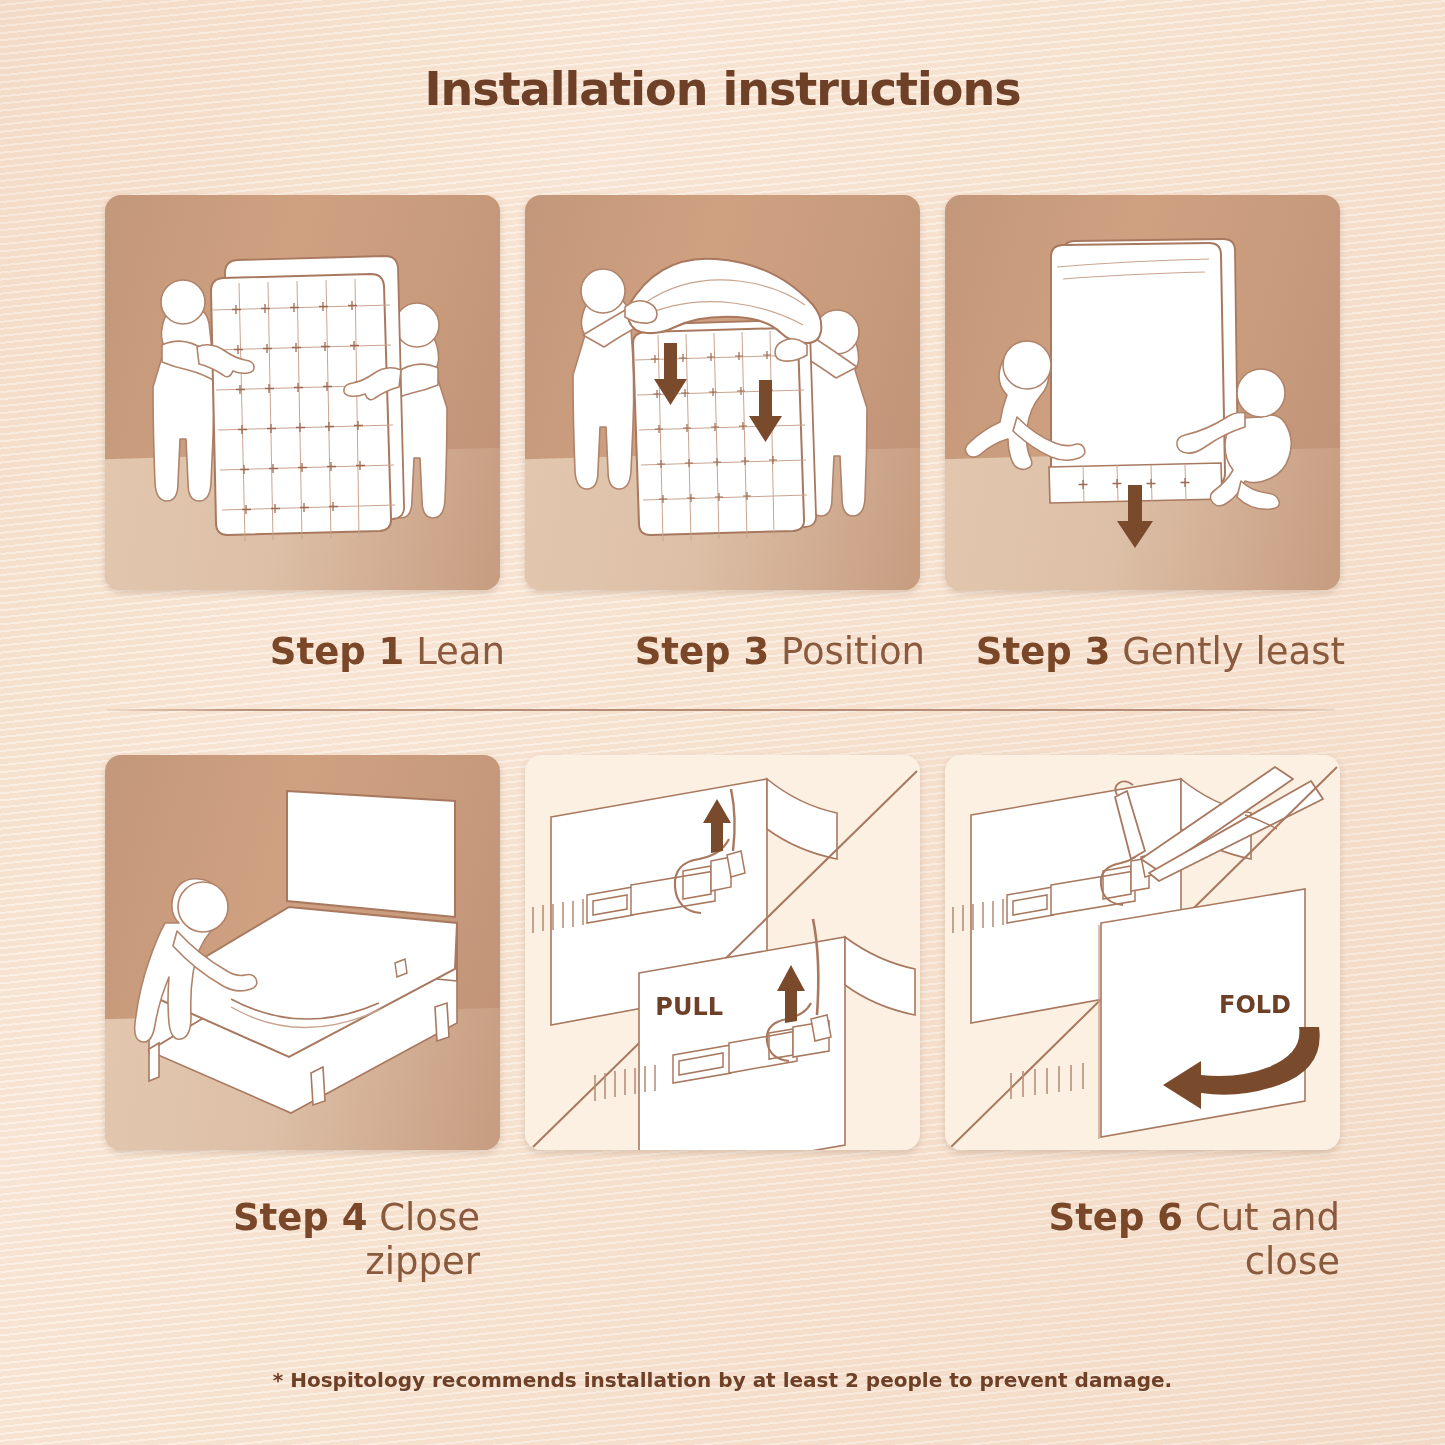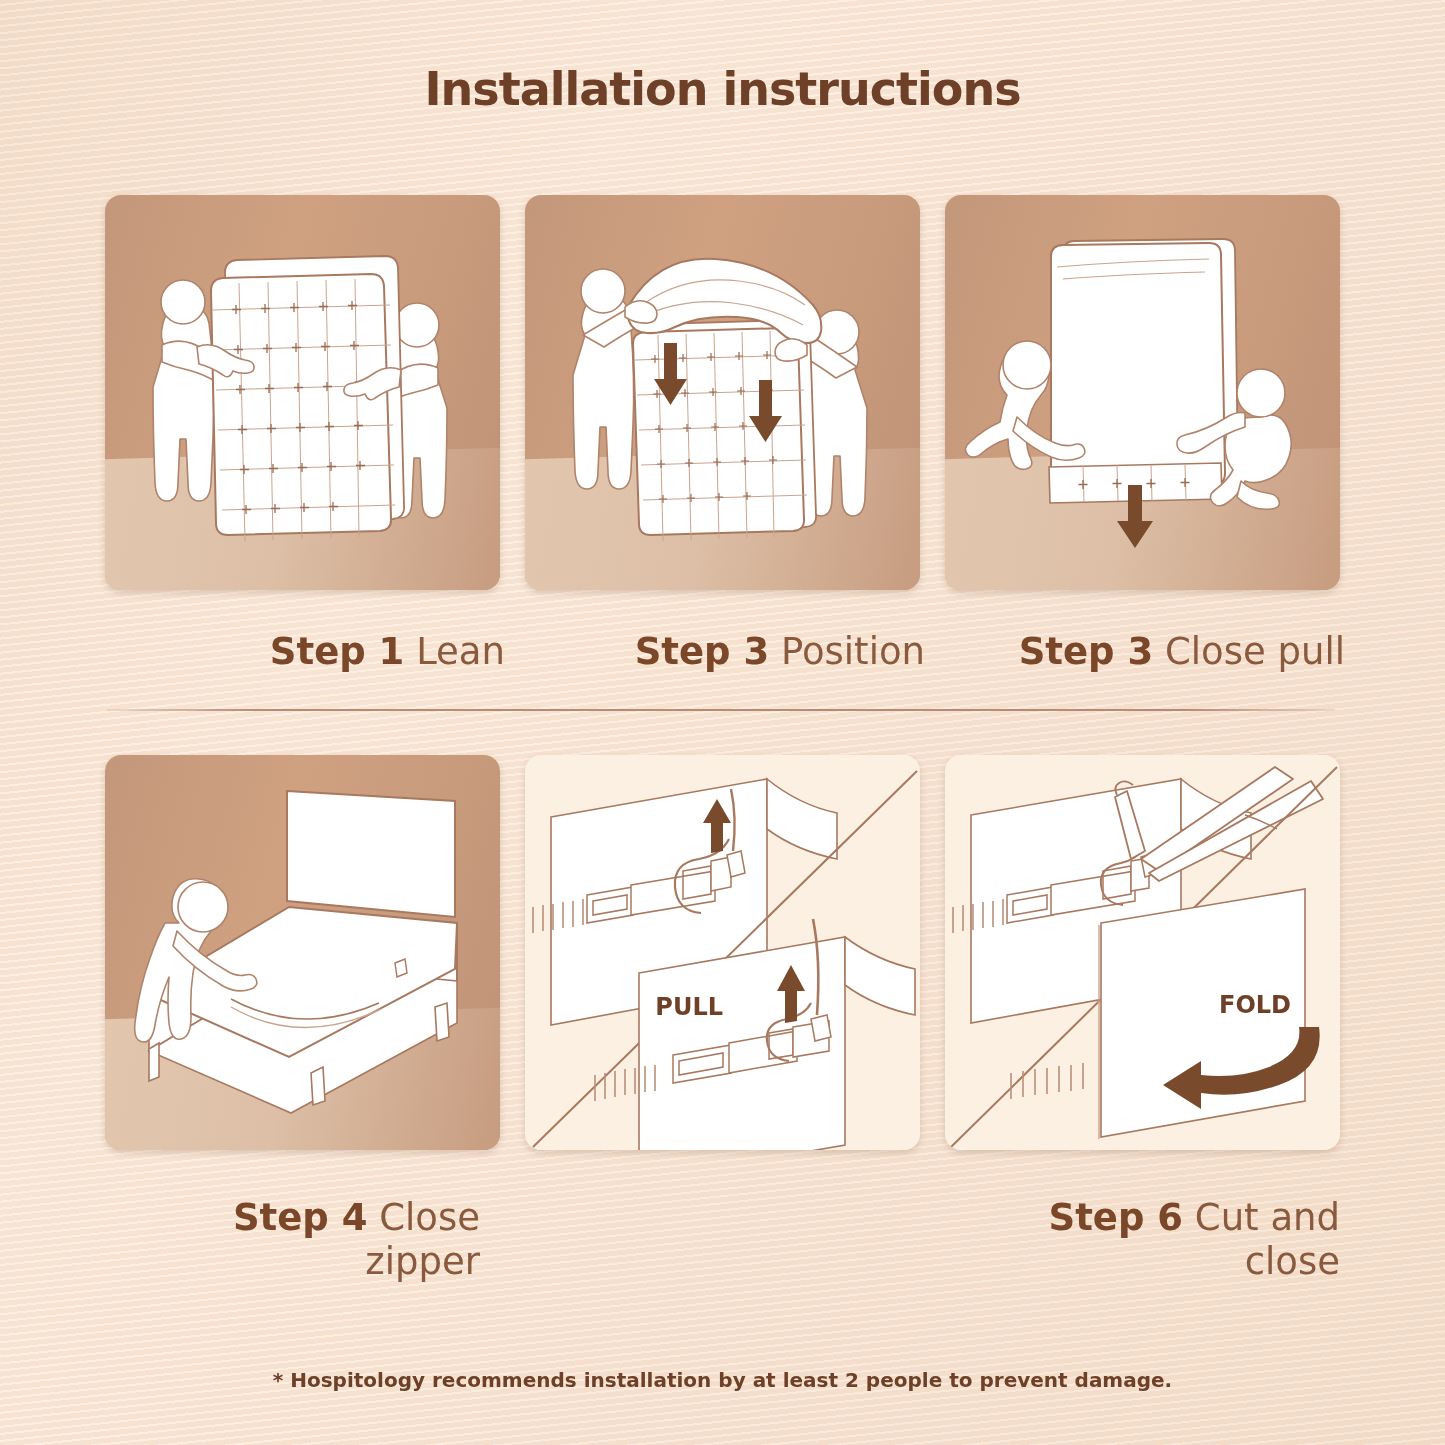--- a/index.html
+++ b/index.html
@@ -253,21 +253,21 @@
   <div class="caption c1" style="top:630px;">
     <b>Step 1</b> 
     <span>Lean</span>
   </div>
   <div class="caption c2" style="top:630px;">
     <b>Step 3</b> 
     <span>Position</span>
   </div>
   <div class="caption c3" style="top:630px;">
     <b>Step 3</b> 
-    <span>Close pull</span>
+    <span>Gently least</span>
   </div>
 
   <div class="divider"></div>
 
   <div class="panel p1" style="top:755px;">
     <div class="wall"></div>
     <div class="floor"></div>
     <svg width="395" height="395" viewBox="0 0 395 395" style="position:absolute;inset:0;">
 
       <path d="M182 36 l168 10 l0 116 l-168 -16 z" fill="#ffffff" stroke="#a8785f" stroke-width="2"></path>

